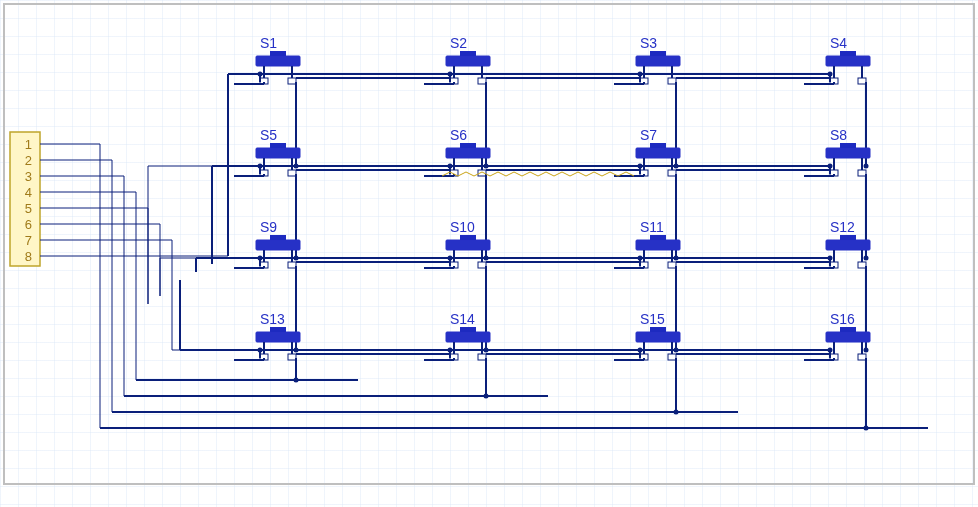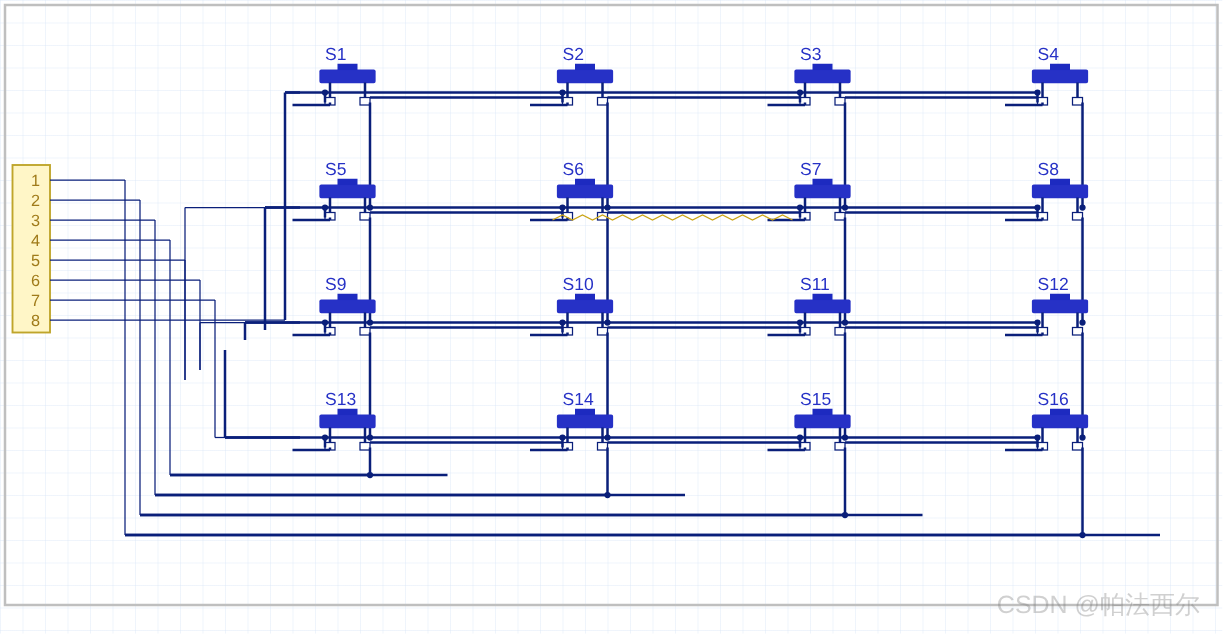--- a/index.html
+++ b/index.html
@@ -348,14 +348,13 @@
         <line class="wire" x1="100" y1="428" x2="866" y2="428"></line>
         <line class="wire" x1="228" y1="74" x2="260" y2="74"></line>
         <line class="wire" x1="212" y1="166" x2="260" y2="166"></line>
         <line class="wire" x1="196" y1="258" x2="260" y2="258"></line>
         <line class="wire" x1="180" y1="350" x2="260" y2="350"></line>
       </g>
 
   <polyline class="zig" points="442,176 450,172 458,176 466,172 474,176 482,172 490,176 498,172 506,176 514,172 522,176 530,172 538,176 546,172 554,176 562,172 570,176 578,172 586,176 594,172 602,176 610,172 618,176 626,172 634,176"></polyline>
 </svg>
 
-<div class="watermark">CSDN @帕法西尔</div>
 </div>
 
 </body></html>

